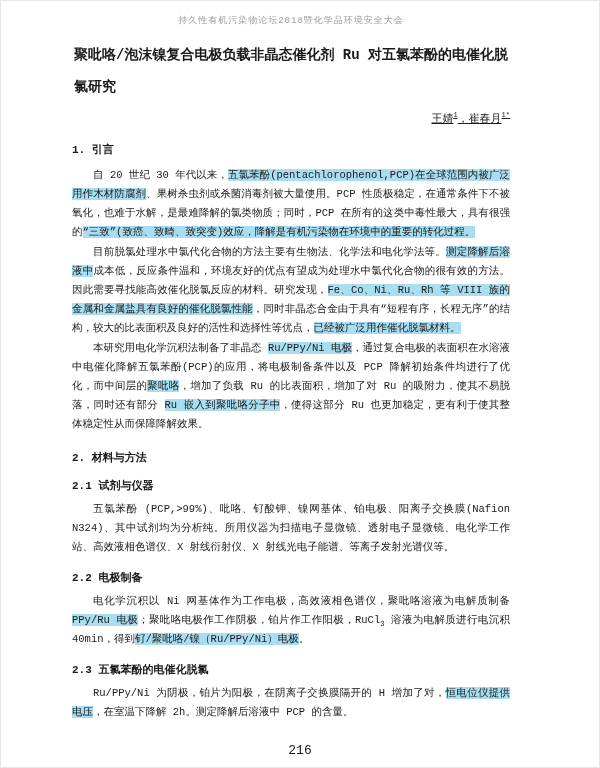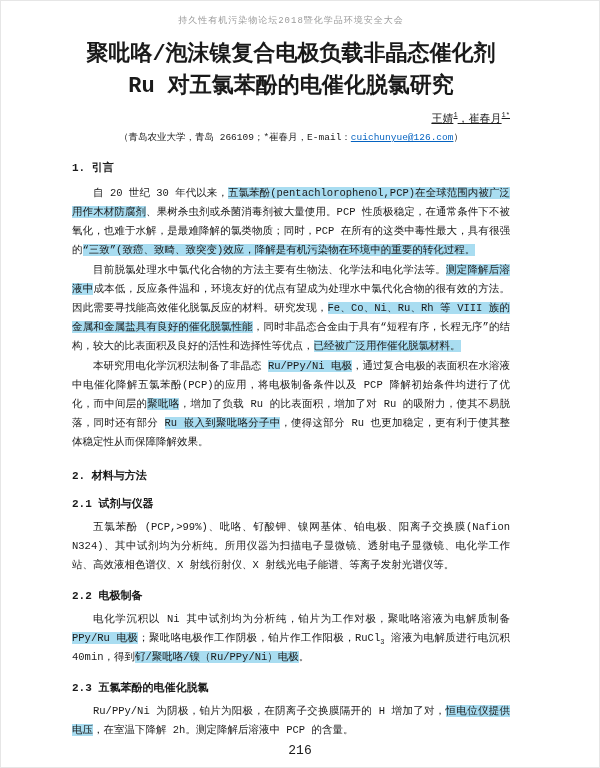--- a/index.html
+++ b/index.html
@@ -22,24 +22,24 @@
     overflow: hidden;
   }
   .conf-header {
     text-align: center;
     font-size: 9px;
     letter-spacing: 1px;
     color: var(--header_gray);
     margin: 2px 0 4px 0;
   }
   .title {
-    font-size: 22px;
+    font-size: 14px;
     font-weight: 700;
     line-height: 32px;
-    text-align: center;
+    text-align: left;
     margin: 12px 2px 8px 2px;
   }
   .authors {
     text-align: right;
     font-size: 11px;
     margin: 8px 0 5px 0;
   }
   .authors .seg { text-decoration: underline; }
   .affiliation {
     text-align: center;
@@ -82,39 +82,38 @@
 <body>
 
 <div class="page">
 
   <div class="conf-header">持久性有机污染物论坛2018暨化学品环境安全大会</div>
 
   <h1 class="title">聚吡咯/泡沫镍复合电极负载非晶态催化剂 Ru 对五氯苯酚的电催化脱氯研究</h1>
 
   <div class="authors"><span class="seg">王婧</span><span class="seg sup">1</span><span class="seg">，崔春月</span><span class="seg sup">1*</span></div>
 
-  <div class="affiliation"><span class="seg">（青岛农业大学，青岛 266109；*崔春月，E-mail：</span><span class="seg link">cuichunyue@126.com</span><span class="seg">）</span></div>
 
   <h2 class="sec">1. 引言</h2>
 
   <p class="body-p"><span class="seg">自 20 世纪 30 年代以来，</span><span class="seg hl">五氯苯酚(pentachlorophenol,PCP)在全球范围内被广泛用作木材防腐剂</span><span class="seg">、果树杀虫剂或杀菌消毒剂被大量使用。PCP 性质极稳定，在通常条件下不被氧化，也难于水解，是最难降解的氯类物质；同时，PCP 在所有的这类中毒性最大，具有很强的</span><span class="seg hl">“三致”(致癌、致畸、致突变)效应，降解是有机污染物在环境中的重要的转化过程。</span></p>
 
   <p class="body-p"><span class="seg">目前脱氯处理水中氯代化合物的方法主要有生物法、化学法和电化学法等。</span><span class="seg hl">测定降解后溶液中</span><span class="seg">成本低，反应条件温和，环境友好的优点有望成为处理水中氯代化合物的很有效的方法。因此需要寻找能高效催化脱氯反应的材料。研究发现，</span><span class="seg hl">Fe、Co、Ni、Ru、Rh 等 VIII 族的金属和金属盐具有良好的催化脱氯性能</span><span class="seg">，同时非晶态合金由于具有“短程有序，长程无序”的结构，较大的比表面积及良好的活性和选择性等优点，</span><span class="seg hl">已经被广泛用作催化脱氯材料。</span></p>
 
   <p class="body-p"><span class="seg">本研究用电化学沉积法制备了非晶态 </span><span class="seg hl">Ru/PPy/Ni 电极</span><span class="seg">，通过复合电极的表面积在水溶液中电催化降解五氯苯酚(PCP)的应用，将电极制备条件以及 PCP 降解初始条件均进行了优化，而中间层的</span><span class="seg hl">聚吡咯</span><span class="seg">，增加了负载 Ru 的比表面积，增加了对 Ru 的吸附力，使其不易脱落，同时还有部分 </span><span class="seg hl">Ru 嵌入到聚吡咯分子中</span><span class="seg">，使得这部分 Ru 也更加稳定，更有利于使其整体稳定性从而保障降解效果。</span></p>
 
   <h2 class="sec">2. 材料与方法</h2>
 
   <h3 class="subsec">2.1 试剂与仪器</h3>
 
   <p class="body-p"><span class="seg">五氯苯酚 (PCP,&gt;99%)、吡咯、钌酸钾、镍网基体、铂电极、阳离子交换膜(Nafion N324)、其中试剂均为分析纯。所用仪器为扫描电子显微镜、透射电子显微镜、电化学工作站、高效液相色谱仪、X 射线衍射仪、X 射线光电子能谱、等离子发射光谱仪等。</span></p>
 
   <h3 class="subsec">2.2 电极制备</h3>
 
-  <p class="body-p"><span class="seg">电化学沉积以 Ni 其中试剂均为分析纯，铂片为工作对极，聚吡咯溶液为电解质制备 </span><span class="seg hl">PPy/Ru 电极</span><span class="seg">；聚吡咯电极作工作阴极，铂片作工作阳极，RuCl</span><span class="seg sub">3</span><span class="seg"> 溶液为电解质进行电沉积 40min，得到</span><span class="seg hl">钌/聚吡咯/镍（Ru/PPy/Ni）电极</span><span class="seg">。</span></p>
+  <p class="body-p"><span class="seg">电化学沉积以 Ni 网基体作为工作电极，高效液相色谱仪，聚吡咯溶液为电解质制备 </span><span class="seg hl">PPy/Ru 电极</span><span class="seg">；聚吡咯电极作工作阴极，铂片作工作阳极，RuCl</span><span class="seg sub">3</span><span class="seg"> 溶液为电解质进行电沉积 40min，得到</span><span class="seg hl">钌/聚吡咯/镍（Ru/PPy/Ni）电极</span><span class="seg">。</span></p>
 
   <h3 class="subsec">2.3 五氯苯酚的电催化脱氯</h3>
 
   <p class="body-p"><span class="seg">Ru/PPy/Ni 为阴极，铂片为阳极，在阴离子交换膜隔开的 H 增加了对，</span><span class="seg hl">恒电位仪提供电压</span><span class="seg">，在室温下降解 2h。测定降解后溶液中 PCP 的含量。</span></p>
 
   <div class="page-number">216</div>
 
 </div>
 
 </body></html>

